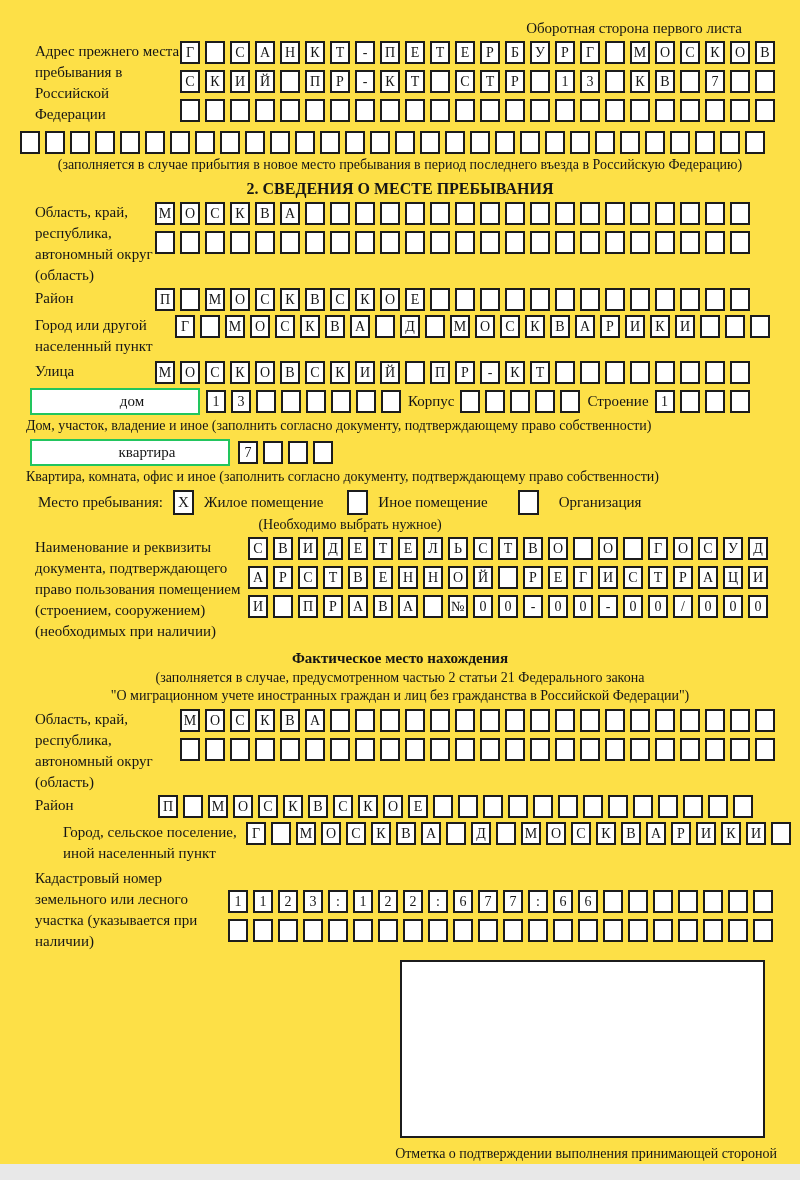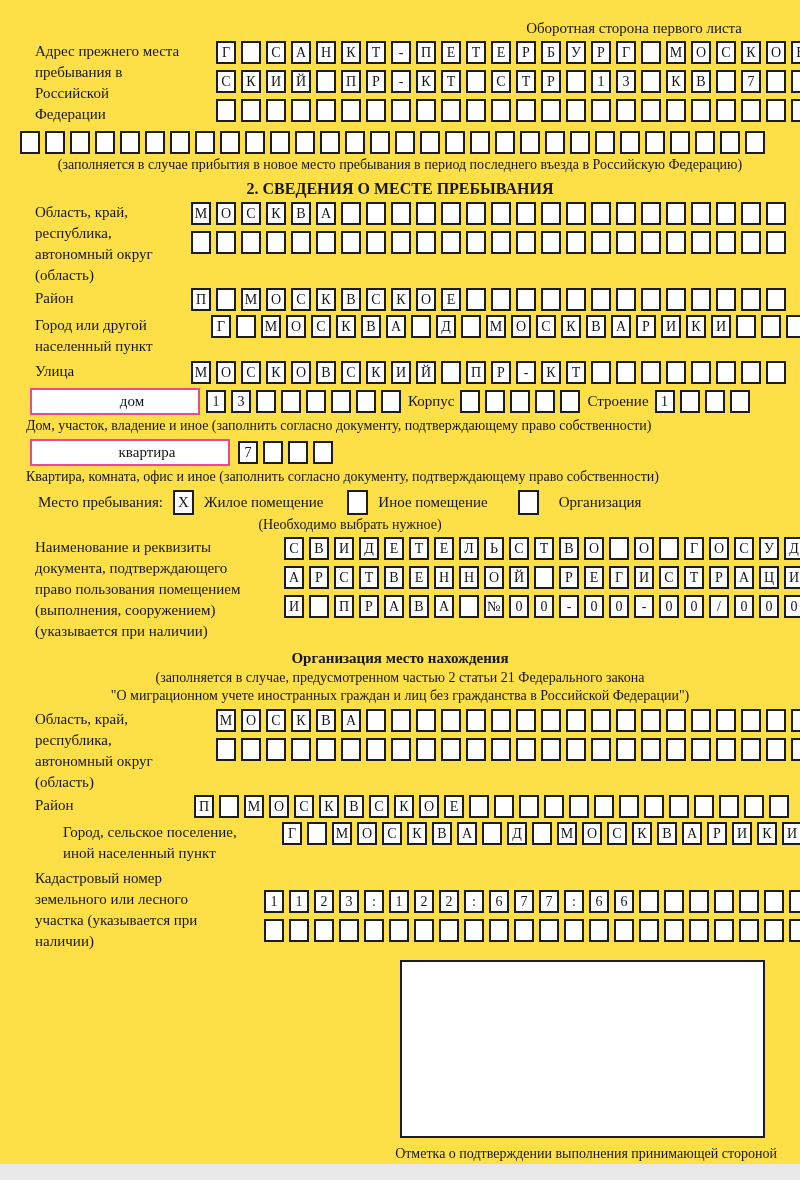--- a/index.html
+++ b/index.html
@@ -2,40 +2,40 @@
 <html><head>
 <meta charset="utf-8">
 <style>
   html,body{margin:0;padding:0;background:#e8e8e8;}
   .page{
     width:800px;height:1164px;margin:0 auto;background:#fde047;color:#151515;
     font-family:"Liberation Serif","DejaVu Serif",serif;
     position:relative;overflow:hidden;box-sizing:border-box;
   }
   .side-note{padding:20px 58px 0 0;text-align:right;font-size:15px;}
-  .row{display:flex;align-items:flex-start;gap:36px;}
+  .row{display:flex;align-items:flex-start;}
   .lbl{font-size:15px;line-height:21px;box-sizing:border-box;padding-left:35px;flex:0 0 auto;}
   .w180{width:180px;} .w155{width:155px;} .w175{width:175px;} .w248{width:248px;}
   .w218{width:218px;margin-left:28px;} .w228{width:228px;} .w158{width:158px;}
   .cells{display:flex;flex-wrap:nowrap;}
   .colcells .cells{margin-bottom:6px;}
   .cell{
     flex:0 0 20px;width:20px;height:23px;box-sizing:border-box;
     border:2px solid #1c1c1c;margin-right:5px;background:#fff;
     display:inline-flex;align-items:center;justify-content:center;
     font-size:14px;line-height:1;
   }
   .fullrow{margin:3px 0 0 20px;}
   .caption{font-size:14px;line-height:18px;}
   .center{text-align:center;}
   .cap-left{padding-left:26px;margin:2px 0 4px 0;}
   .title{font-size:16px;font-weight:bold;text-align:center;margin:6px 0 4px 0;}
   .subtitle{font-size:15px;font-weight:bold;text-align:center;margin:8px 0 2px 0;}
   .bigbox{
-    border:2px solid #ec4899;height:27px;box-sizing:border-box;background:#fff;
+    border:2px solid #22c55e;height:27px;box-sizing:border-box;background:#fff;
     display:flex;align-items:center;justify-content:center;font-size:15px;flex:0 0 auto;padding-left:34px;
   }
   .house-row{display:flex;align-items:center;margin:4px 0 2px 0;}
   .inline-lbl{font-size:15px;margin:0 6px 0 2px;white-space:nowrap;}
   .stay-row{display:flex;align-items:center;padding-left:38px;margin-top:4px;font-size:15px;}
   .chk{
     width:21px;height:25px;box-sizing:border-box;border:2px solid #1c1c1c;background:#fff;
     display:inline-flex;align-items:center;justify-content:center;font-size:15px;margin:0 10px;flex:0 0 auto;
   }
   .stay-caption{width:700px;text-align:center;font-size:14px;margin-top:2px;}
@@ -366,21 +366,21 @@
     <span class="chk">X</span>
     <span>Жилое помещение</span>
     <span class="chk" style="margin-left:24px;"></span>
     <span>Иное помещение</span>
     <span class="chk" style="margin-left:30px;margin-right:20px;"></span>
     <span>Организация</span>
   </div>
   <div class="stay-caption">(Необходимо выбрать нужное)</div>
 
   <div class="row mt4">
-    <div class="lbl w248">Наименование и реквизиты документа, подтверждающего право пользования помещением (выполнения, сооружением) (указывается при наличии)</div>
+    <div class="lbl w248">Наименование и реквизиты документа, подтверждающего право пользования помещением (строением, сооружением) (необходимых при наличии)</div>
     <div class="colcells">
       <div class="cells">
           <span class="cell">С</span>
           <span class="cell">В</span>
           <span class="cell">И</span>
           <span class="cell">Д</span>
           <span class="cell">Е</span>
           <span class="cell">Т</span>
           <span class="cell">Е</span>
           <span class="cell">Л</span>
@@ -440,21 +440,21 @@
           <span class="cell">0</span>
           <span class="cell">0</span>
           <span class="cell">/</span>
           <span class="cell">0</span>
           <span class="cell">0</span>
           <span class="cell">0</span>
         </div>
     </div>
   </div>
 
-  <div class="subtitle">Организация место нахождения</div>
+  <div class="subtitle">Фактическое место нахождения</div>
   <div class="caption center">(заполняется в случае, предусмотренном частью 2 статьи 21 Федерального закона</div>
   <div class="caption center">"О миграционном учете иностранных граждан и лиц без гражданства в Российской Федерации")</div>
 
   <div class="row mt4">
     <div class="lbl w180">Область, край, республика, автономный округ (область)</div>
     <div class="colcells">
       <div class="cells">
           <span class="cell">М</span>
           <span class="cell">О</span>
           <span class="cell">С</span>

